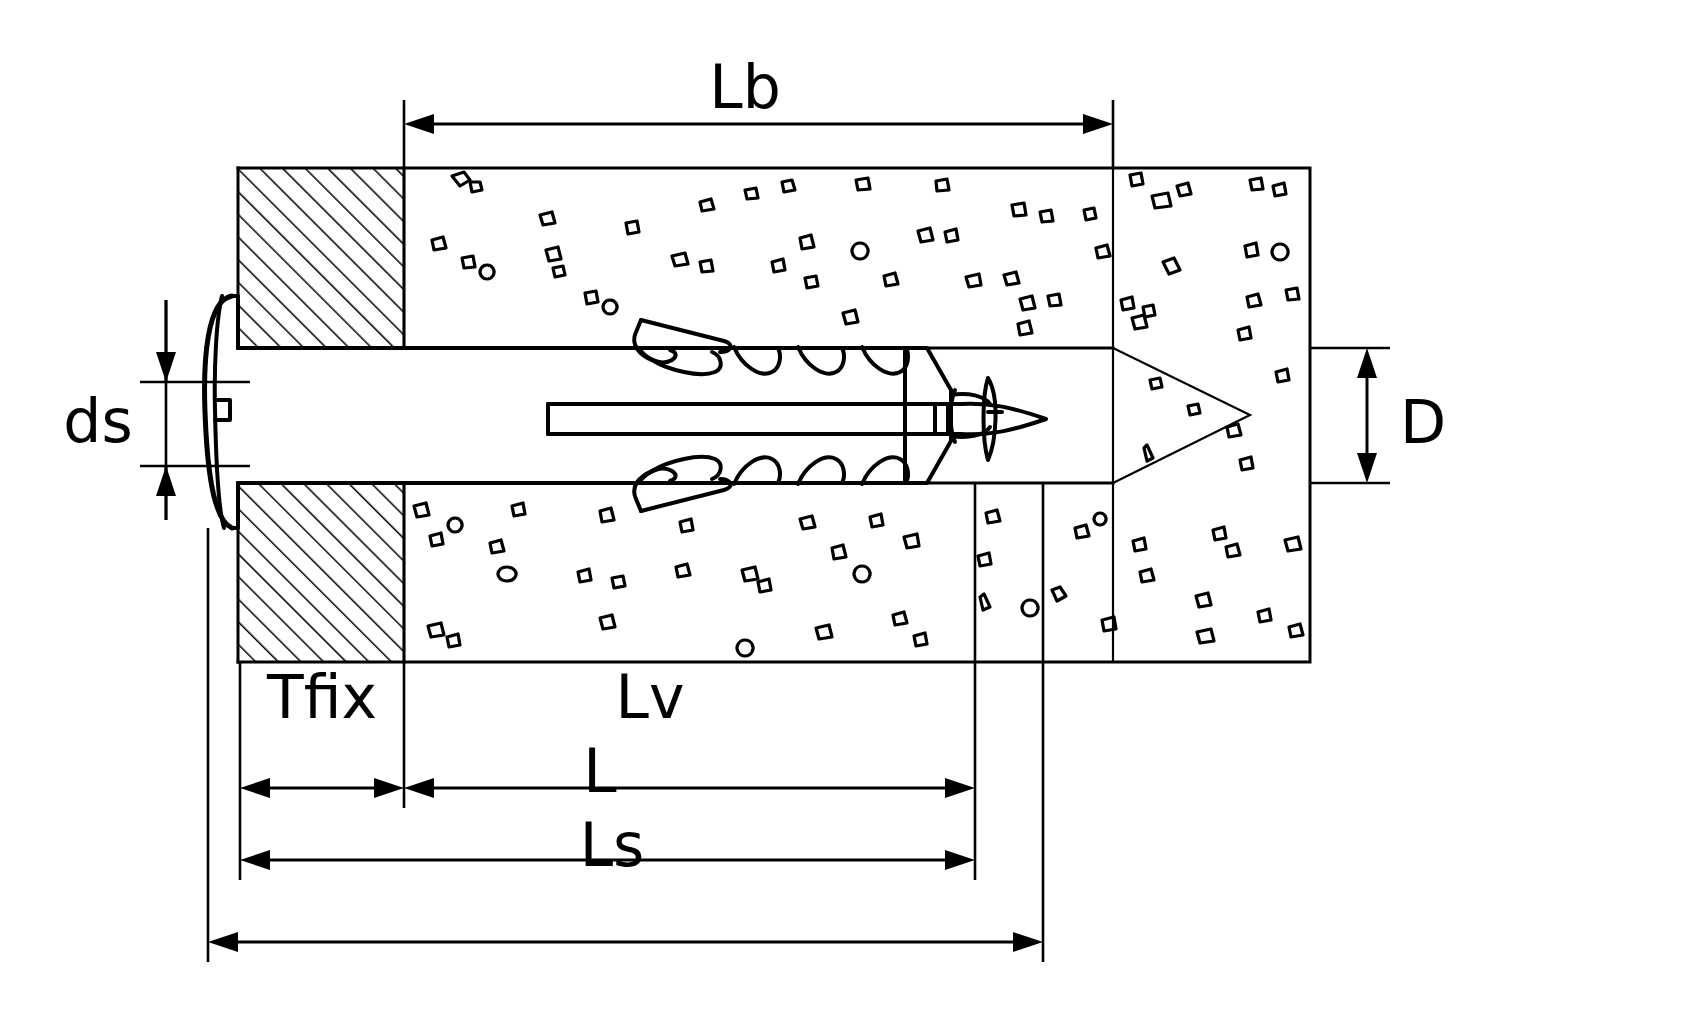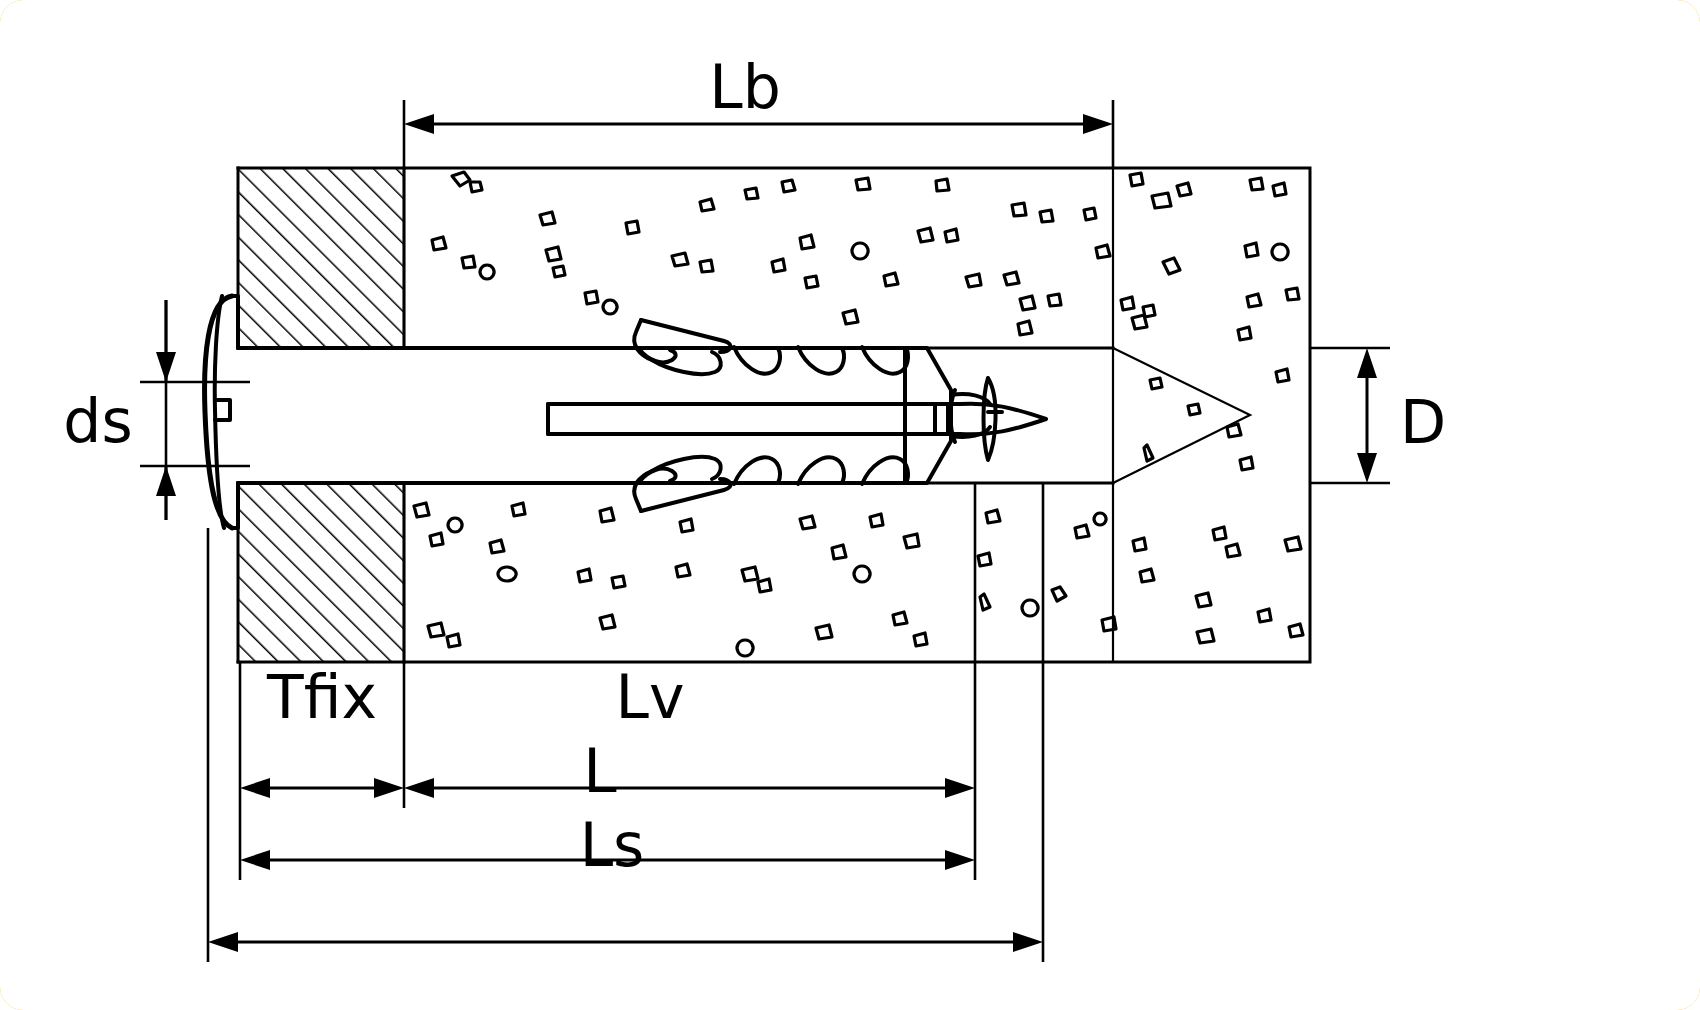--- a/index.html
+++ b/index.html
@@ -9,21 +9,20 @@
   }
   body {
     font-family: "DejaVu Sans", sans-serif;
   }
   #stage {
     position: relative;
     width: 1700px;
     height: 1010px;
     background: #eab308;
     overflow: hidden;
-    border-radius: 23px;
   }
   svg#drawing {
     display: block;
     width: 1700px;
     height: 1010px;
   }
   .ln      { fill: none; stroke: #000000; stroke-width: 3; stroke-linecap: square; }
   .ln-thin { fill: none; stroke: #000000; stroke-width: 2.2; stroke-linecap: square; }
   .ln-ext  { fill: none; stroke: #000000; stroke-width: 2.6; stroke-linecap: butt; }
   .ln-dim  { fill: none; stroke: #000000; stroke-width: 3; stroke-linecap: butt; }

